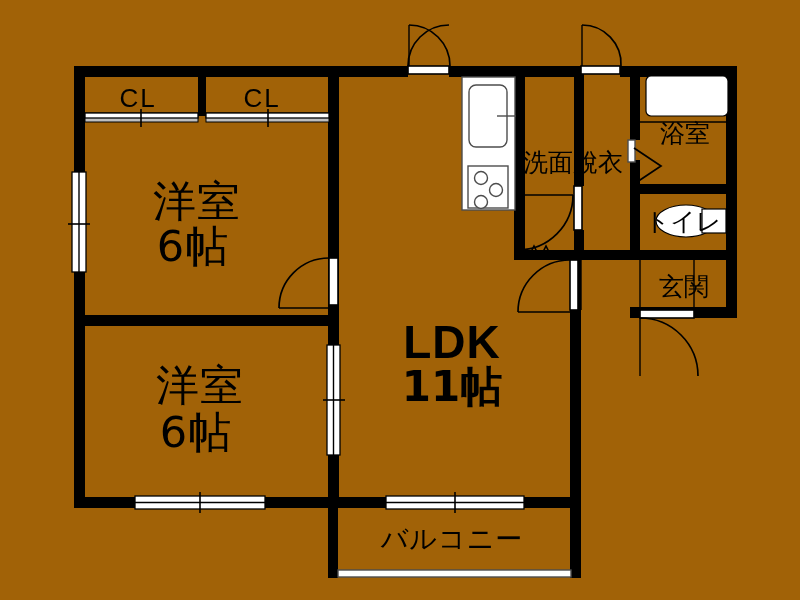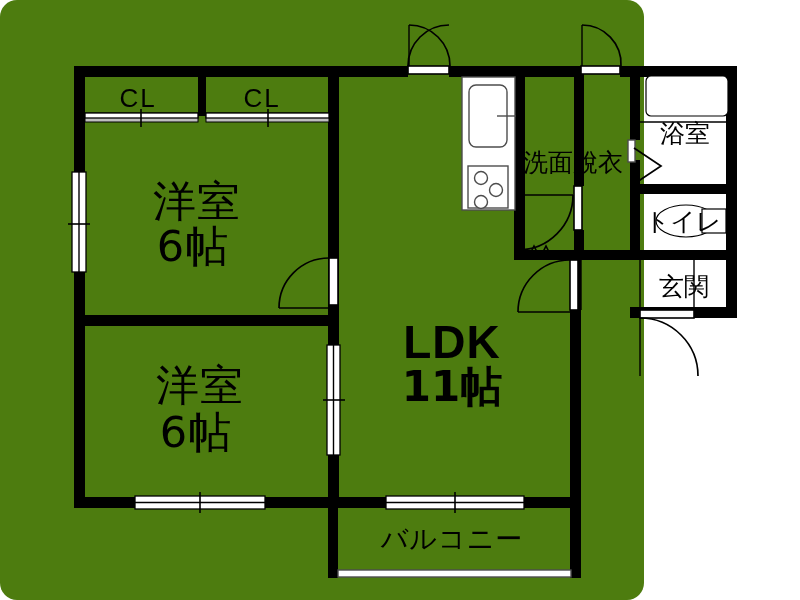--- a/index.html
+++ b/index.html
@@ -8,24 +8,23 @@
     background: #ffffff;
   }
   body {
     width: 800px;
     height: 600px;
     font-family: "Liberation Sans", "DejaVu Sans", sans-serif;
     overflow: hidden;
   }
   #floorplan-root {
     position: relative;
-    width: 644px;
+    width: 800px;
     height: 600px;
-    background: #4d7c0f;
-    border-radius: 17px;
+    background: #a16207;
   }
   svg#plan-svg {
     display: block;
     width: 800px;
     height: 600px;
   }
   .wall       { fill: #000000; }
   .thinline   { fill: none; stroke: #000000; stroke-width: 1.4; }
   .fixline    { fill: #ffffff; stroke: #4d4d4d; stroke-width: 1.4; }
   .fixline2   { fill: #ffffff; stroke: #000000; stroke-width: 1.2; }

